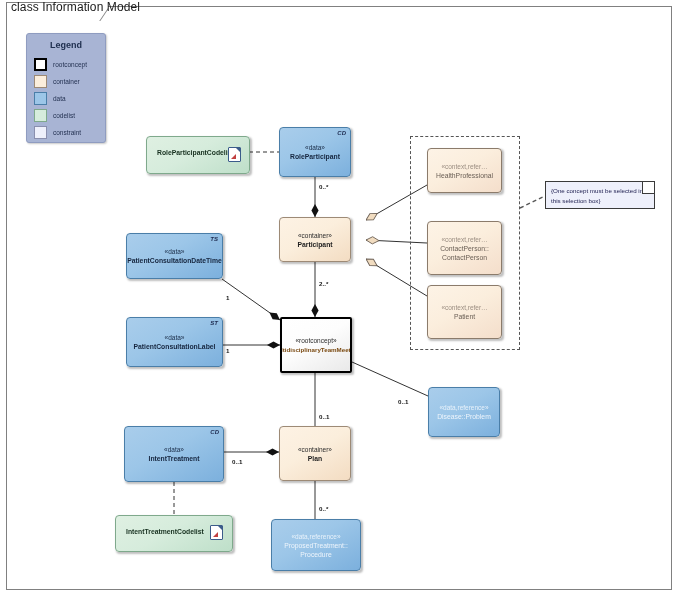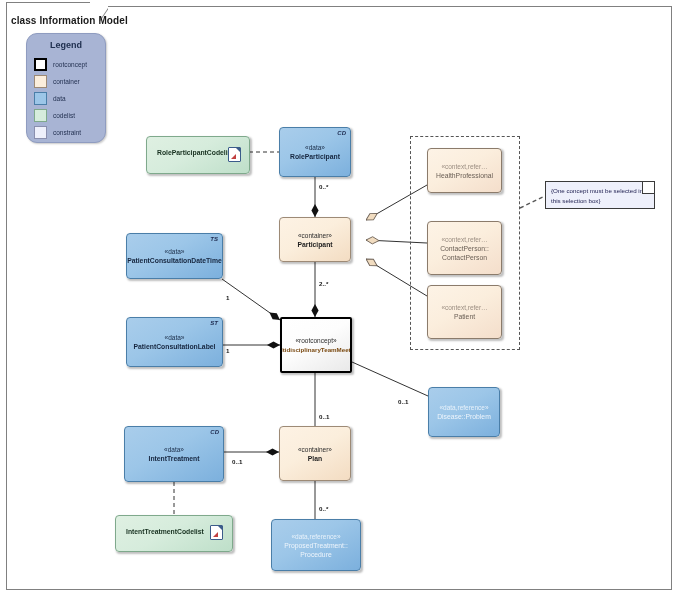--- a/index.html
+++ b/index.html
@@ -42,35 +42,35 @@
   .frame-tab-fold:before{
     content:"";
     position:absolute;
     left:-12px; top:-1px;
     width:26px; height:26px;
     border-right:1px solid #808080;
     transform:skewX(-34deg);
   }
   .frame-title{
     position:absolute;
-    left:11px; top:15px;
-    font-size:10px;
-    font-weight:bold;
+    left:11px; top:0;
+    font-size:12px;
+    font-weight:normal;
     color:#1a1a1a;
     letter-spacing:0.1px;
     white-space:nowrap;
   }
   
   .legend{
     position:absolute;
     left:26px; top:33px;
     width:78px; height:108px;
     background:#a8b4d4;
     border:1px solid #8f9cc0;
-    border-radius:11px;
+    border-radius:3px;
     box-shadow:1px 1px 2px rgba(0,0,0,0.22);
   }
   .legend-title{
     position:absolute;
     top:6px; left:0; right:0;
     text-align:center;
     font-size:9px;
     font-weight:bold;
     color:#203050;
   }

